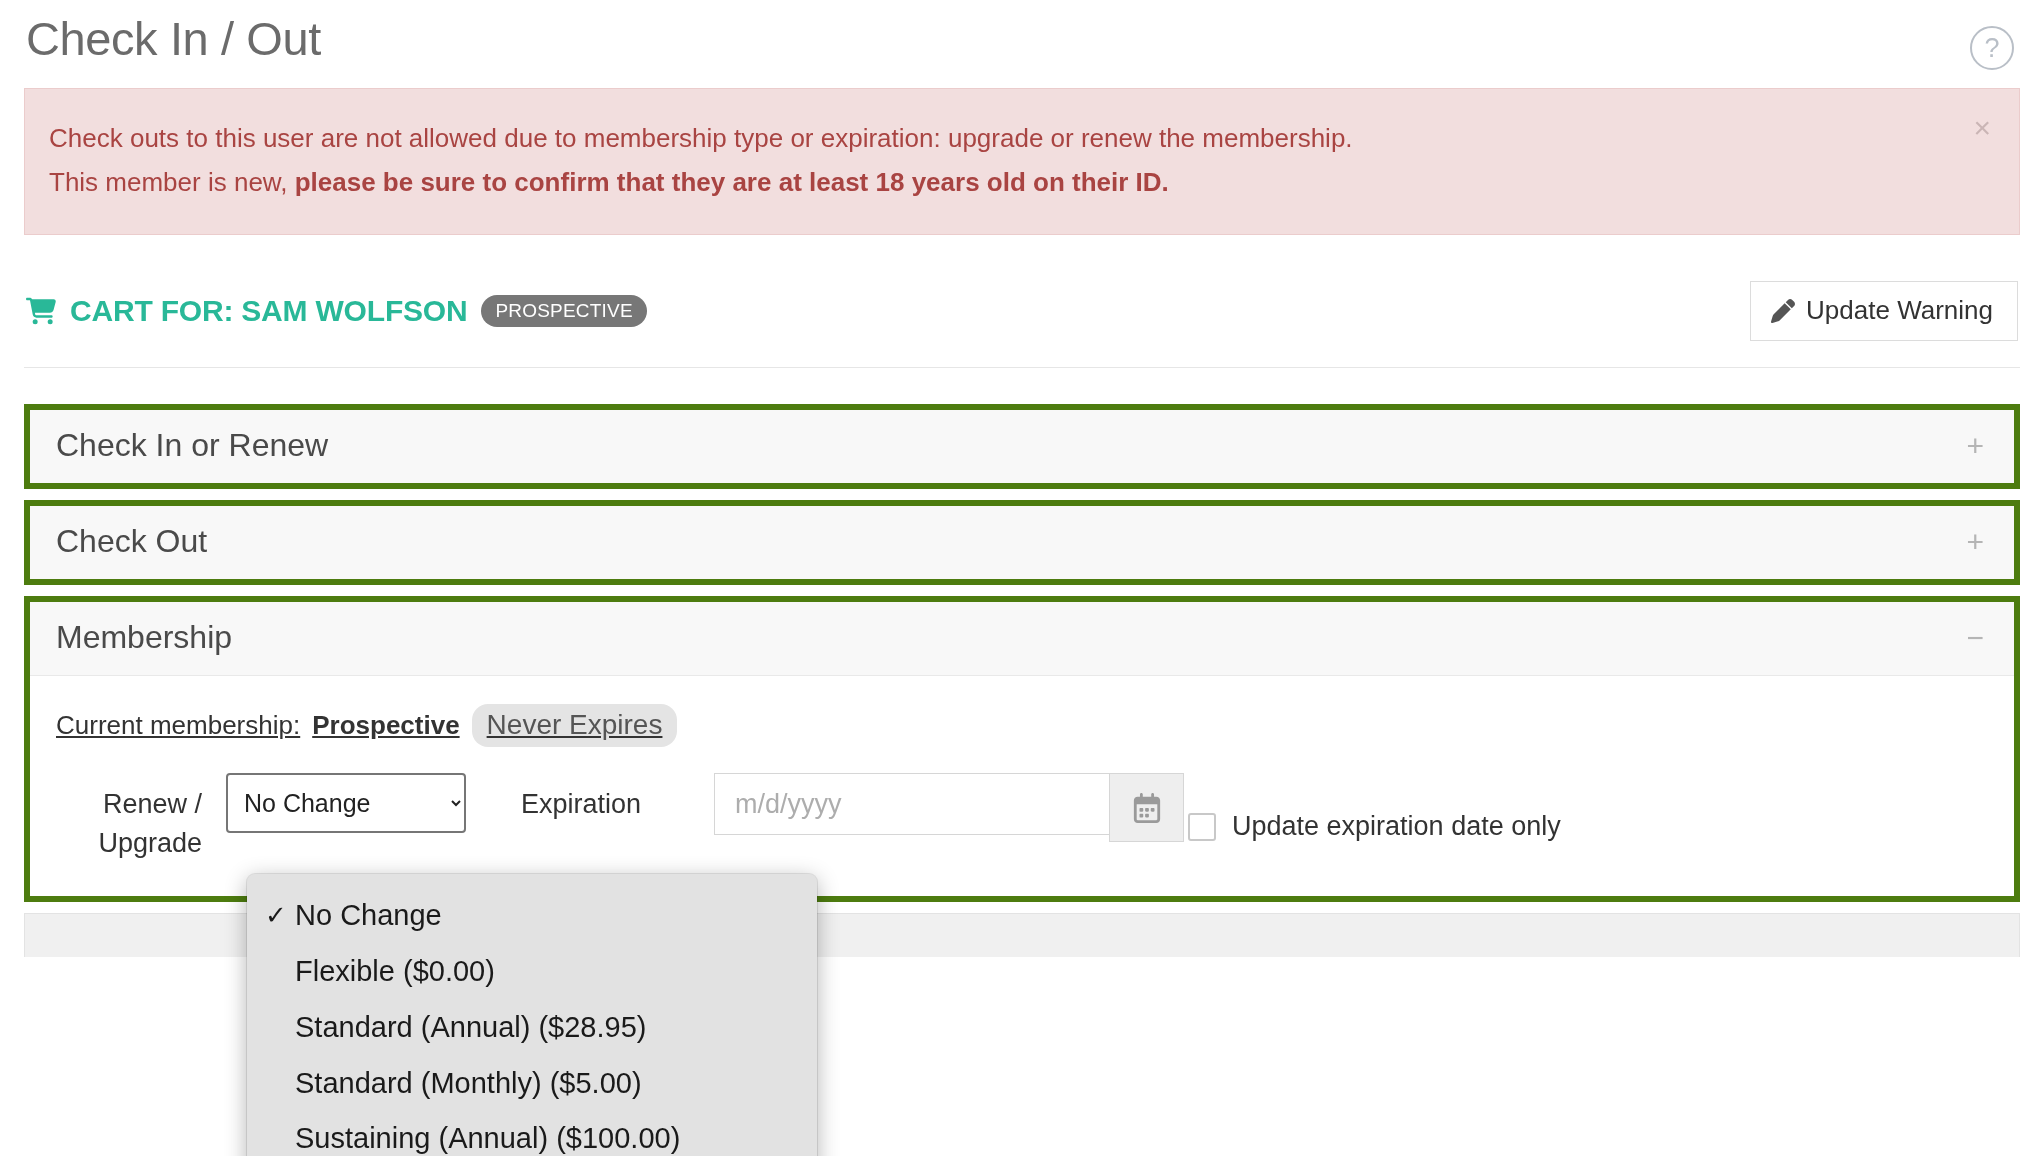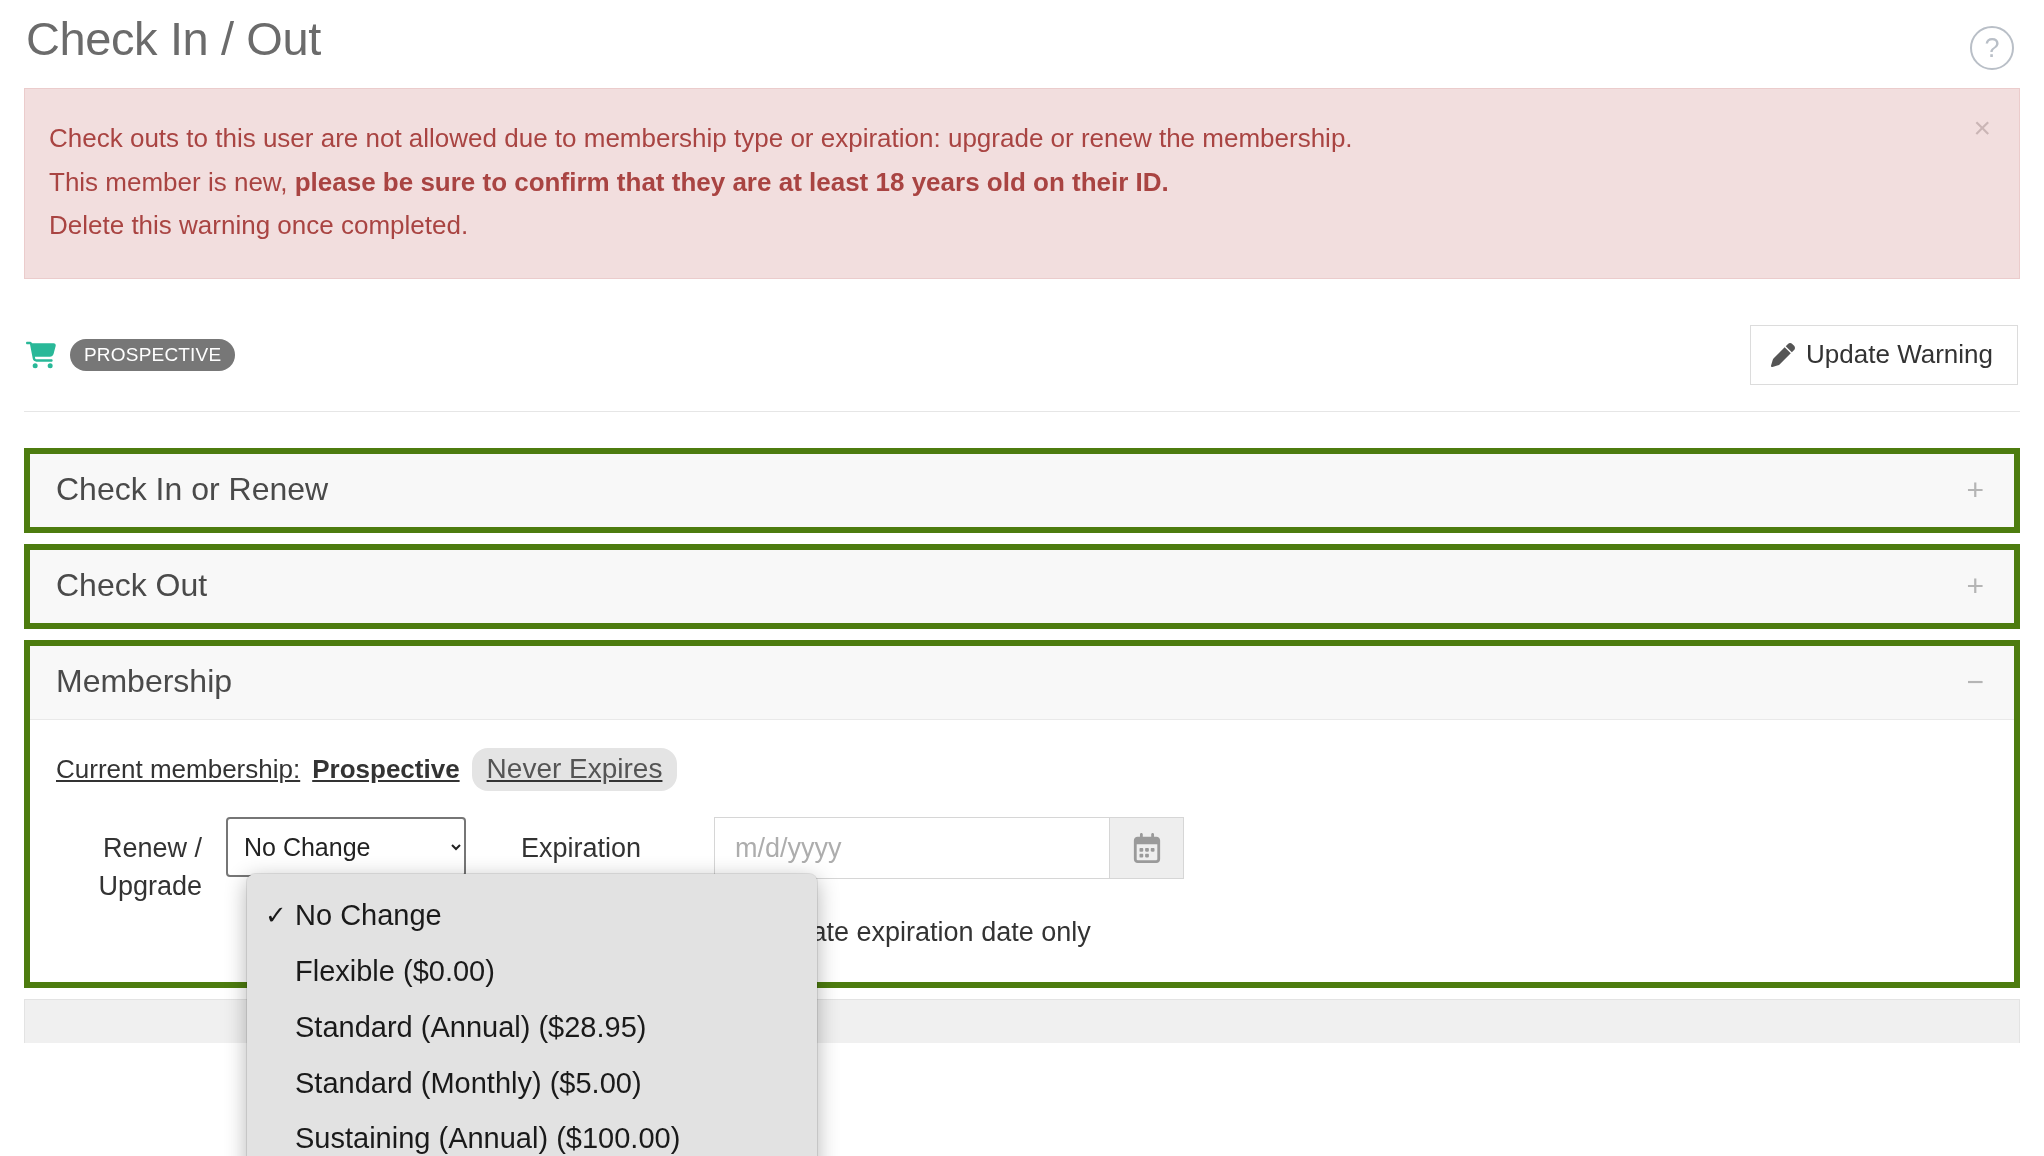--- a/index.html
+++ b/index.html
@@ -234,21 +234,21 @@
     height: 60px;
     border: 2px solid #767676;
     border-radius: 4px;
     background: #ffffff;
     font-size: 25px;
     padding: 0 12px;
     color: #222;
     font-family: "Liberation Sans", sans-serif;
   }
 
-  .input-col { display: flex; flex-direction: column; }
+  .input-col { display: flex; flex-direction: row; }
   .date-input-group {
     display: flex;
     align-items: stretch;
     width: 470px;
   }
   .date-input {
     flex: 1;
     height: 62px;
     border: 1px solid #d6d6d6;
     border-right: none;
@@ -342,32 +342,30 @@
   </div>
 
   <div class="alert">
     <button class="alert-close">×</button>
     <div class="alert-line">
       <span>Check outs to this user are not allowed due to membership type or expiration: upgrade or renew the membership.</span>
     </div>
     <div class="alert-line">
       <span>This member is new, </span><b>please be sure to confirm that they are at least 18 years old on their ID.</b>
     </div>
-    <div class="alert-line">
-      <span>Delete this warning once completed.</span>
-    </div>
   </div>
 
   <div class="cart-row">
     <div class="cart-left">
       <span class="cart-icon">
         <svg width="30" height="28" viewBox="0 0 576 512" fill="currentColor" aria-hidden="true">
           <path d="M0 24C0 10.7 10.7 0 24 0H69.5c22 0 41.5 12.8 50.6 32h411c26.3 0 45.5 25 38.6 50.4l-41 152.3c-8.5 31.4-37 53.3-69.5 53.3H170.7l5.4 28.5c2.2 11.3 12.1 19.5 23.6 19.5H488c13.3 0 24 10.7 24 24s-10.7 24-24 24H199.7c-34.6 0-64.3-24.6-70.7-58.5L77.4 54.5c-.7-3.8-4-6.5-7.9-6.5H24C10.7 48 0 37.3 0 24zM128 464a48 48 0 1 1 96 0 48 48 0 1 1-96 0zm336-48a48 48 0 1 1 0 96 48 48 0 1 1 0-96z"></path>
         </svg>
       </span>
+      <span class="cart-title">CART FOR: SAM WOLFSON</span>
       <span class="badge-prospective">PROSPECTIVE</span>
     </div>
     <button class="btn-update-warning">
       <span class="pencil-icon">
         <svg width="24" height="24" viewBox="0 0 512 512" fill="currentColor" aria-hidden="true">
           <path d="M362.7 19.3L314.3 67.7 444.3 197.7l48.4-48.4c25-25 25-65.5 0-90.5L453.3 19.3c-25-25-65.5-25-90.5 0zm-71 71L58.6 323.5c-10.4 10.4-18 23.3-22.2 37.4L1 481.2C-1.5 489.7 .8 498.8 7 505s15.3 8.5 23.7 6.1l120.3-35.4c14.1-4.2 27-11.8 37.4-22.2L421.7 220.3 291.7 90.3z"></path>
         </svg>
       </span>
       <span>Update Warning</span>
     </button>

